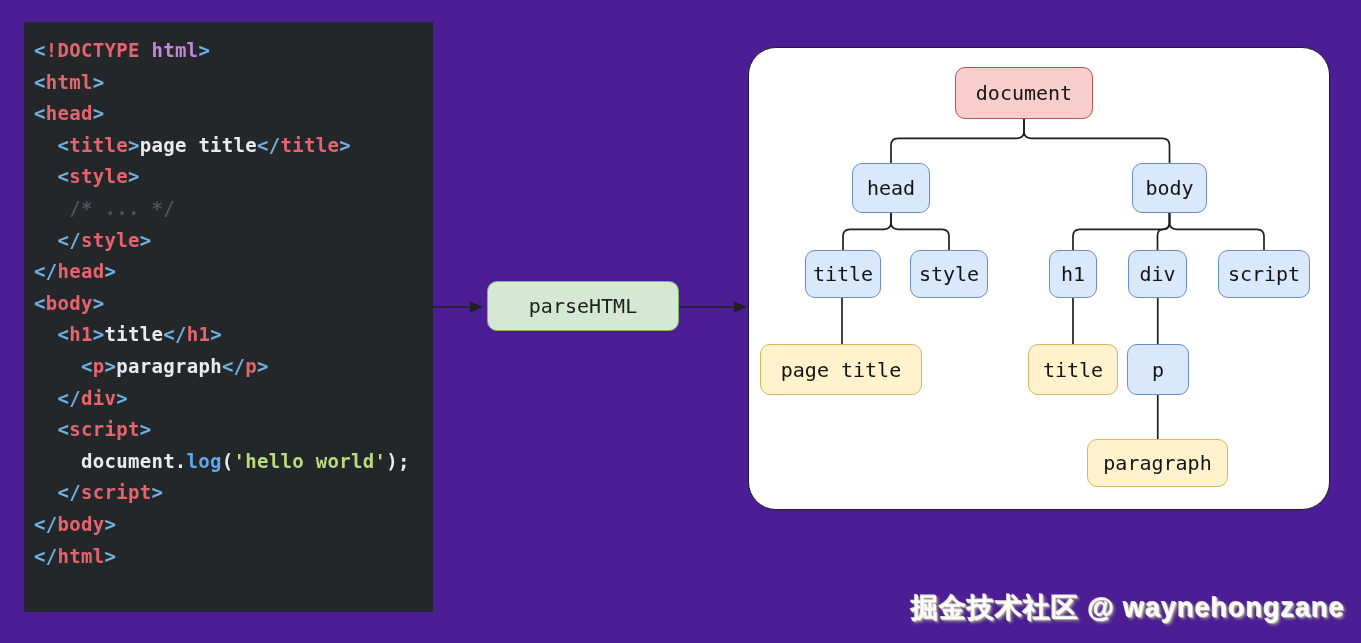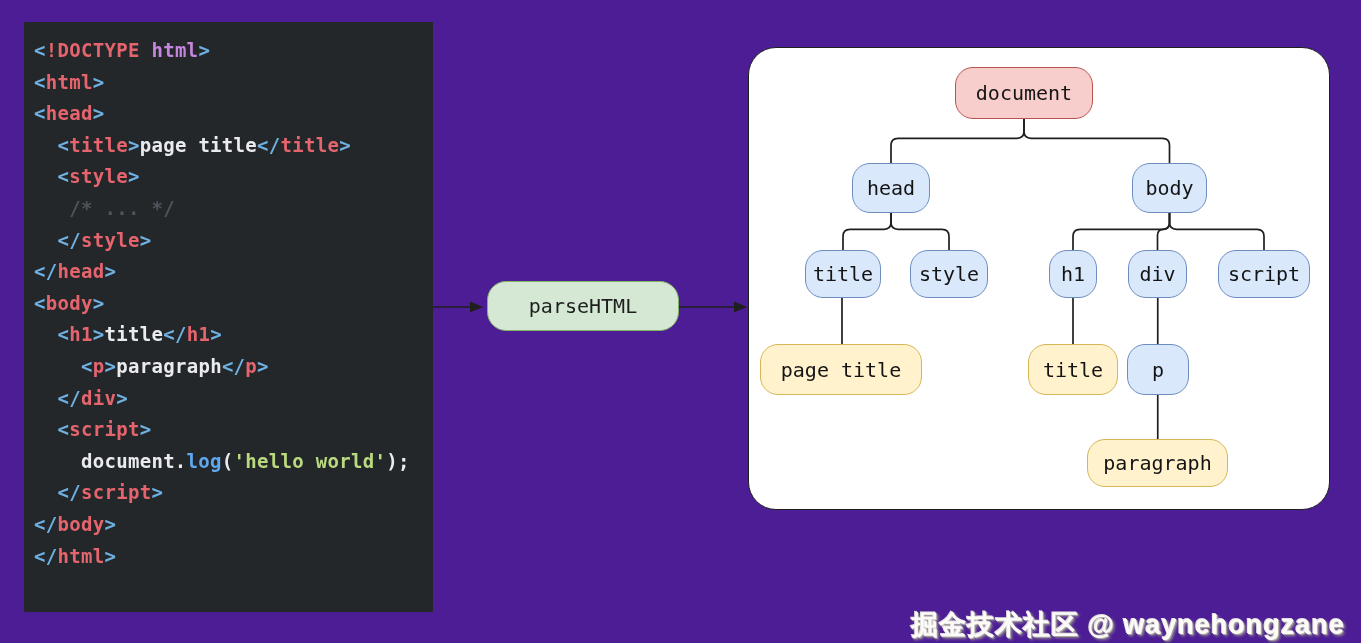--- a/index.html
+++ b/index.html
@@ -20,43 +20,43 @@
   .tk-bracket{color:var(--tk-bracket,#6fb1e3);}
   .tk-tag{color:var(--tk-tag,#e5646e);}
   .tk-purple{color:var(--tk-purple,#c584de);}
   .tk-text{color:var(--tk-text,#e9ebee);}
   .tk-comment{color:var(--tk-comment,#4f545c);}
   .tk-function{color:var(--tk-function,#5fa8ef);}
   .tk-string{color:var(--tk-string,#bada7f);}
   
   .parse-box{
     position:absolute;left:487px;top:281px;width:192px;height:50px;
-    border-radius:19px;display:flex;align-items:center;justify-content:center;
+    border-radius:10px;display:flex;align-items:center;justify-content:center;
     font-size:20px;color:#1f1f1f;box-sizing:border-box;
     border:1.6px solid var(--parse-stroke,#82b366);
     background:var(--parse-fill,#d5e8d4);
     z-index:3;
   }
   
   .tree-container{
     position:absolute;left:748px;top:47px;width:582px;height:463px;
     border:1.8px solid #1f1f1f;border-radius:28px;background:#ffffff;
     box-sizing:border-box;z-index:1;
   }
   .edge-svg{position:absolute;left:0;top:0;z-index:2;pointer-events:none;}
   .tree-node{
     position:absolute;z-index:3;box-sizing:border-box;
-    border:1.6px solid #000;border-radius:18px;
+    border:1.6px solid #000;border-radius:10px;
     display:flex;align-items:center;justify-content:center;
     font-family:"DejaVu Sans Mono",monospace;font-size:20px;color:#141414;
     white-space:nowrap;
   }
   
   .watermark{
-    position:absolute;right:16px;bottom:0;z-index:4;
+    position:absolute;right:16px;bottom:17px;z-index:4;
     font-family:"Liberation Sans",sans-serif;font-size:27px;font-weight:600;
     color:#fcfbfa;letter-spacing:1px;
     text-shadow:-1px -1px 0 #e3e0dd, 1px 1px 0 #a9a5a1, 2px 2px 3px #95918d;
   }
 </style>
 </head>
 <body>
 
 <div class="stage">
 

